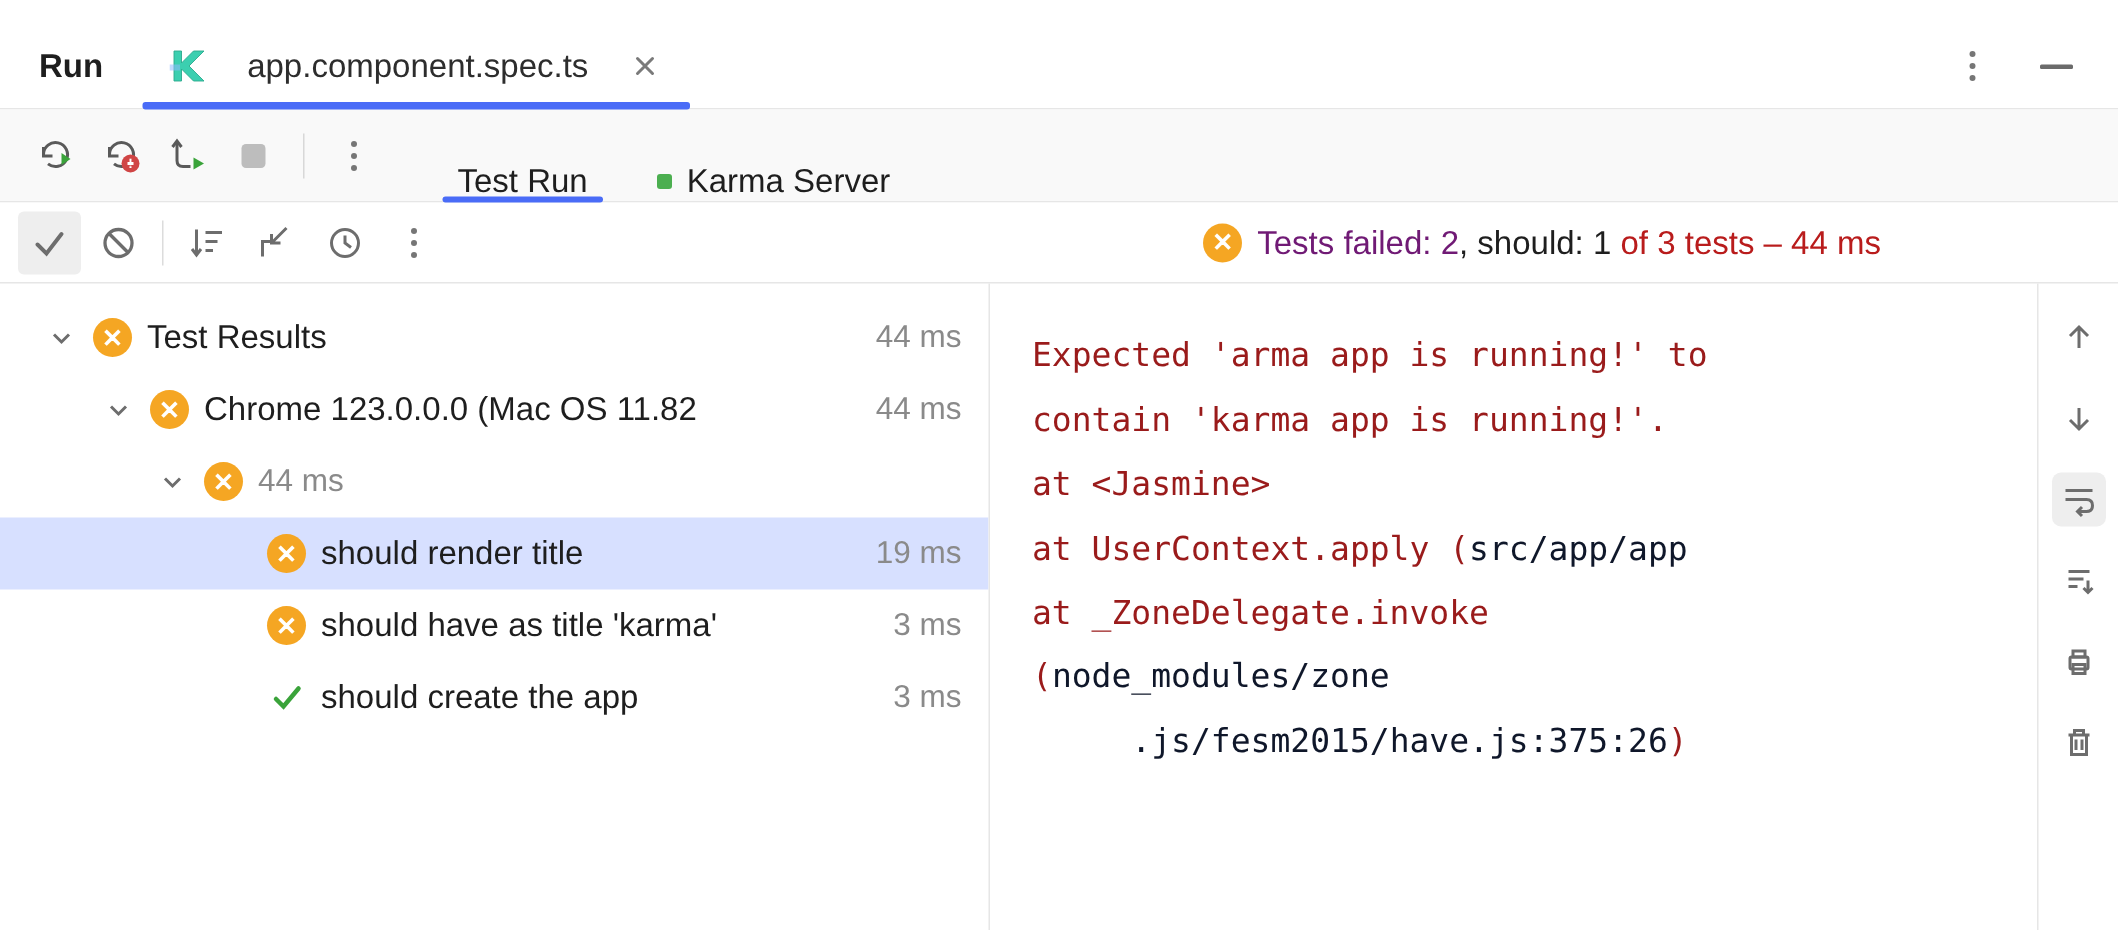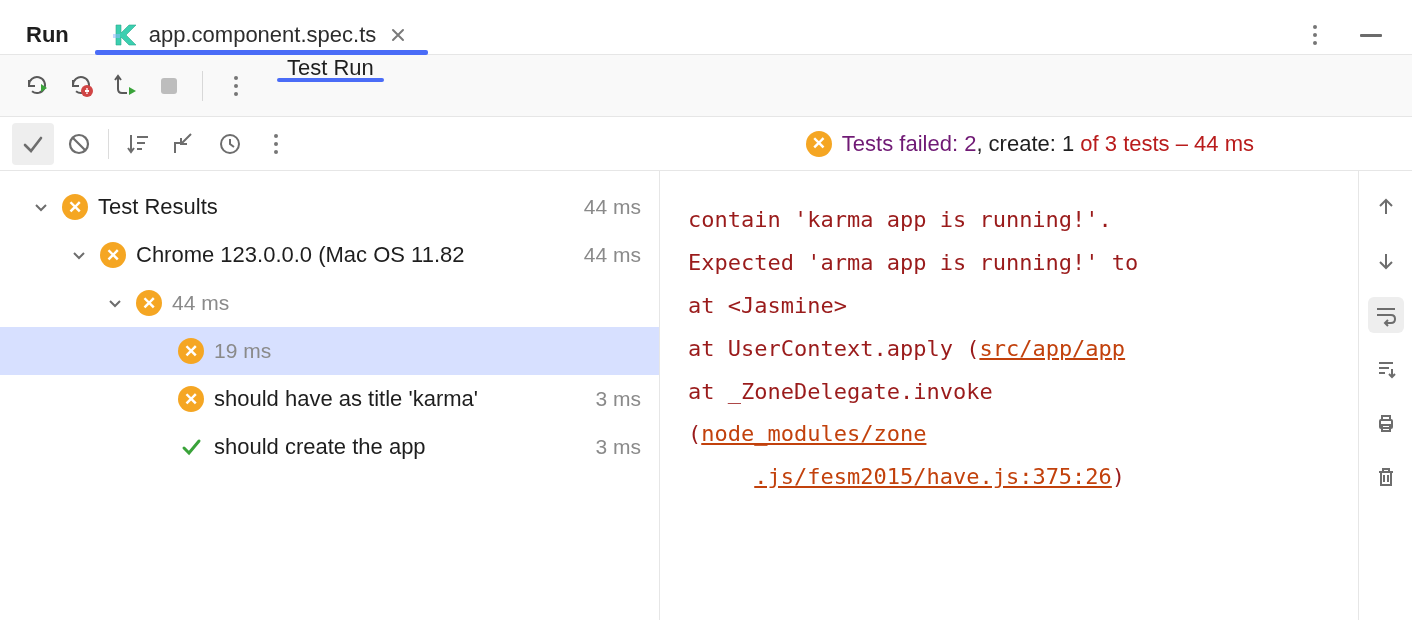--- a/index.html
+++ b/index.html
@@ -11,35 +11,35 @@
     width: 1412px;
     height: 620px;
     overflow: hidden;
     display: flex;
     flex-direction: column;
   }
   
   .top-tabs {
     display: flex;
     align-items: stretch;
-    height: 55px;
+    height: 73px;
     border-bottom: 1px solid #e6e6e6;
     padding: 16px 6px 0 0;
   }
   .top-tabs .run-label {
     font-weight: 700;
     font-size: 22px;
     padding: 0 26px;
     display: flex;
     align-items: center;
   }
   .file-tab {
     display: flex;
     align-items: center;
-    gap: 10px;
+    gap: 26px;
     padding: 0 18px;
     position: relative;
     font-size: 22px;
     color: #2d2d2d;
   }
   .file-tab .active-bar {
     position: absolute;
     left: 0; right: 0; bottom: -1px;
     height: 5px;
     background: #4a6cf7;
@@ -88,24 +88,24 @@
     padding: 0 10px 0 20px;
     border-bottom: 1px solid #e6e6e6;
     background: #f9f9f9;
     gap: 10px;
   }
   .toolbar .divider {
     width: 1px; height: 30px; background: #d8d8d8; margin: 0 6px;
   }
   .sub-tabs {
     display: flex;
-    align-items: flex-start;
+    align-items: flex-end;
     height: 100%;
     gap: 30px;
-    margin-left: 16px;
+    margin-left: 34px;
   }
   .sub-tab {
     display: flex;
     align-items: center;
     gap: 10px;
     font-size: 22px;
     position: relative;
     padding: 0 8px;
     cursor:pointer;
   }
@@ -142,21 +142,21 @@
     margin-left: auto;
     display:flex;
     align-items:center;
     gap:10px;
     font-size: 22px;
     padding-right: 150px;
   }
   .status-text .fail-circle { flex: none; }
   .red { color: #701a75; }
   .gray { color: #b91c1c; }
-  .link { color: #c2410c; text-decoration: underline; cursor:pointer; }
+  .link { color: #0f172a; cursor:pointer; }
   .mono { font-family: ui-monospace, Menlo, Consolas, monospace; }
 
   
   .main {
     flex: 1;
     display: flex;
     min-height: 0;
   }
   .tree-pane {
     width: 660px;
@@ -290,20 +290,24 @@
         <span></span>
         <span></span>
       </span>
   </span>
 
   <div class="sub-tabs">
     <div class="sub-tab">
       <span>Test Run</span>
       <div class="active-bar"></div>
     </div>
+    <div class="sub-tab">
+      <span class="green-dot-sq"></span>
+      <span>Karma Server</span>
+    </div>
   </div>
 </div>
 
 <div class="status-bar">
   <div class="status-left">
     <span class="icon-btn active">
       <svg width="26" height="26" viewBox="0 0 26 26">
           <path d="M5 14 L11 20 L21 7" fill="none" stroke="#6d6d6d" stroke-width="2.6" stroke-linecap="round"></path>
         </svg>
     </span>
@@ -337,21 +341,21 @@
           <span></span>
           <span></span>
           <span></span>
         </span>
     </span>
   </div>
 
   <div class="status-text">
     <span class="fail-circle">✕</span>
     <span>
-      <span class="red">Tests failed: </span><span class="red">2</span><span>, create: </span><span>1</span><span class="gray"> of 3 tests</span><span class="gray"> – </span><span class="gray">44 ms</span>
+      <span class="red">Tests failed: </span><span class="red">2</span><span>, should: </span><span>1</span><span class="gray"> of 3 tests</span><span class="gray"> – </span><span class="gray">44 ms</span>
     </span>
   </div>
 </div>
 
 <div class="main">
   <div class="tree-pane">
 
     <div class="tree-row ind-0">
       <span class="chev">
         <svg width="14" height="14" viewBox="0 0 14 14">
@@ -379,20 +383,21 @@
         <svg width="14" height="14" viewBox="0 0 14 14">
             <path d="M2 5 L7 10 L12 5" fill="none" stroke="#6d6d6d" stroke-width="2"></path>
           </svg>
       </span>
       <span class="fail-circle">✕</span>
       <span class="time">44 ms</span>
     </div>
 
     <div class="tree-row ind-3 selected">
       <span class="fail-circle">✕</span>
+      <span class="label">should render title</span>
       <span class="time">19 ms</span>
     </div>
 
     <div class="tree-row ind-3">
       <span class="fail-circle">✕</span>
       <span class="label">should have as title 'karma'</span>
       <span class="time">3 ms</span>
     </div>
 
     <div class="tree-row ind-3">
@@ -400,22 +405,22 @@
         <svg width="22" height="22" viewBox="0 0 22 22">
             <path d="M4 12 L9 17 L19 5" fill="none" stroke="#3aa33a" stroke-width="3" stroke-linecap="round"></path>
           </svg>
       </span>
       <span class="label">should create the app</span>
       <span class="time">3 ms</span>
     </div>
   </div>
 
   <div class="output-pane mono">
+    <div class="red"><span>Expected 'arma app is running!' to</span></div>
     <div class="red"><span> contain 'karma app is running!'.</span></div>
-    <div class="red"><span>Expected 'arma app is running!' to</span></div>
     <div class="red"><span>    at &lt;Jasmine&gt;</span></div>
     <div><span class="red">    at UserContext.apply (</span><span class="link">src/app/app</span></div>
     <div class="red"><span>    at _ZoneDelegate.invoke</span></div>
     <div><span class="red">     (</span><span class="link">node_modules/zone</span></div>
     <div><span style="visibility:hidden">.....</span><span class="link">.js/fesm2015/have.js:375:26</span><span class="red">)</span></div>
   </div>
 
   <div class="right-gutter">
     <span class="icon-btn">
       <svg width="22" height="22" viewBox="0 0 22 22">

